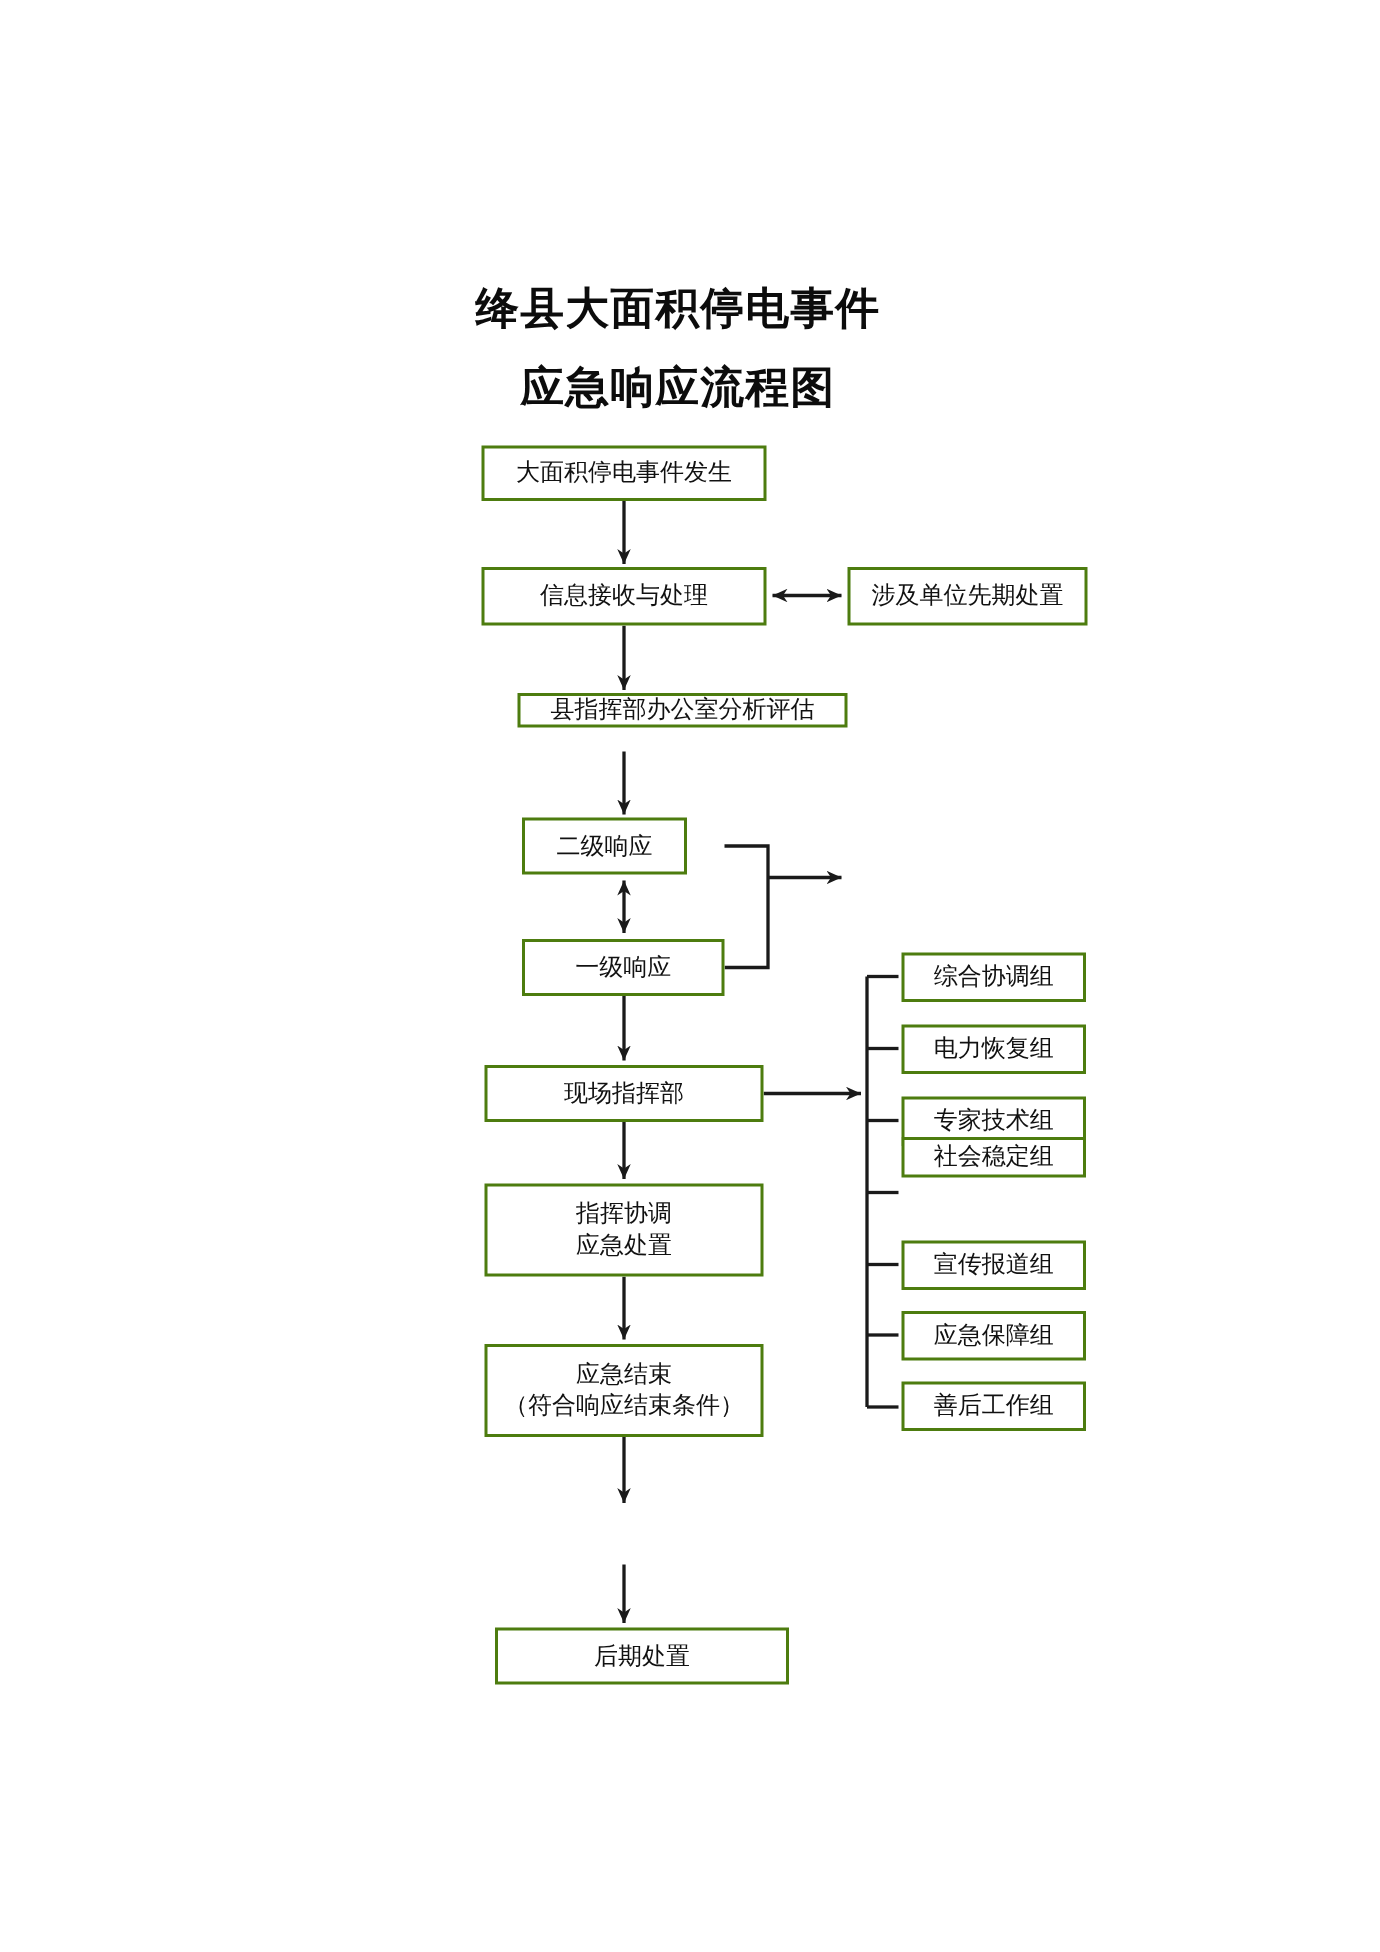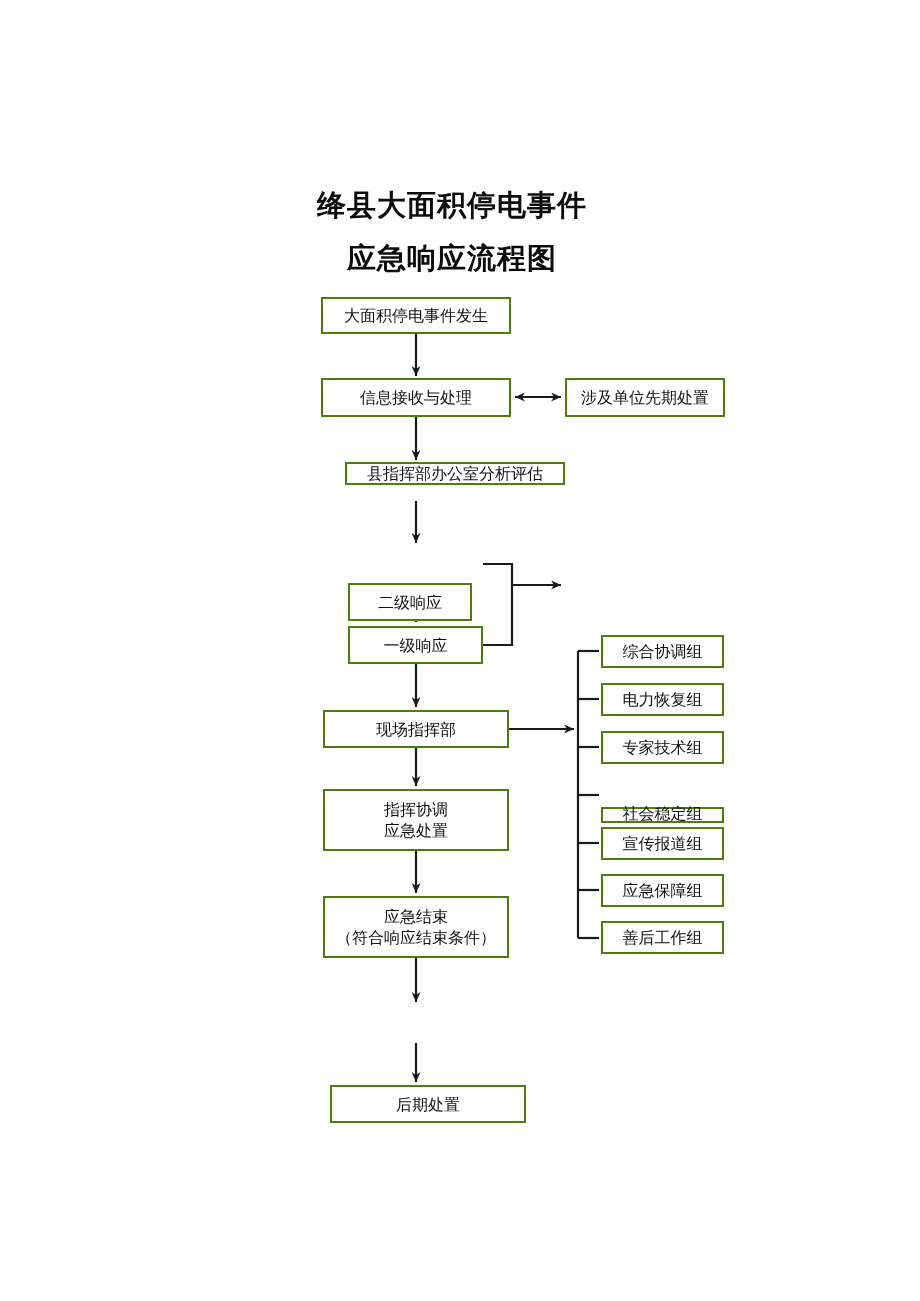--- a/index.html
+++ b/index.html
@@ -125,21 +125,21 @@
   </div>
 
   <div class="node" style="left:565px; top:378px; width:160px; height:39px;">
     <span class="ln">涉及单位先期处置</span>
   </div>
 
   <div class="node" style="left:305px; top:462px; width:220px; height:23px;margin-left:40px;">
     <span class="ln">县指挥部办公室分析评估</span>
   </div>
 
-  <div class="node" style="left:348px; top:545px; width:124px; height:38px;margin-top:38px;">
+  <div class="node" style="left:348px; top:545px; width:110px; height:38px;">
     <span class="ln">二级响应</span>
   </div>
 
   <div class="node" style="left:348px; top:626px; width:135px; height:38px;text-align:center;">
     <span class="ln">一级响应</span>
   </div>
 
 
   <div class="node" style="left:323px; top:710px; width:186px; height:38px;">
     <span class="ln">现场指挥部</span>
@@ -165,21 +165,21 @@
   </div>
 
   <div class="node" style="left:601px; top:683px; width:123px; height:33px;align-items:center;">
     <span class="ln">电力恢复组</span>
   </div>
 
   <div class="node" style="left:601px; top:731px; width:123px; height:33px;">
     <span class="ln">专家技术组</span>
   </div>
 
-  <div class="node" style="left:601px; top:807px; width:123px; height:16px;font-family:Liberation Mono, monospace;">
+  <div class="node" style="left:601px; top:758px; width:123px; height:27px;">
     <span class="ln">社会稳定组</span>
   </div>
 
   <div class="node" style="left:601px; top:827px; width:123px; height:33px;">
     <span class="ln">宣传报道组</span>
   </div>
 
   <div class="node" style="left:601px; top:874px; width:123px; height:33px;">
     <span class="ln">应急保障组</span>
   </div>

